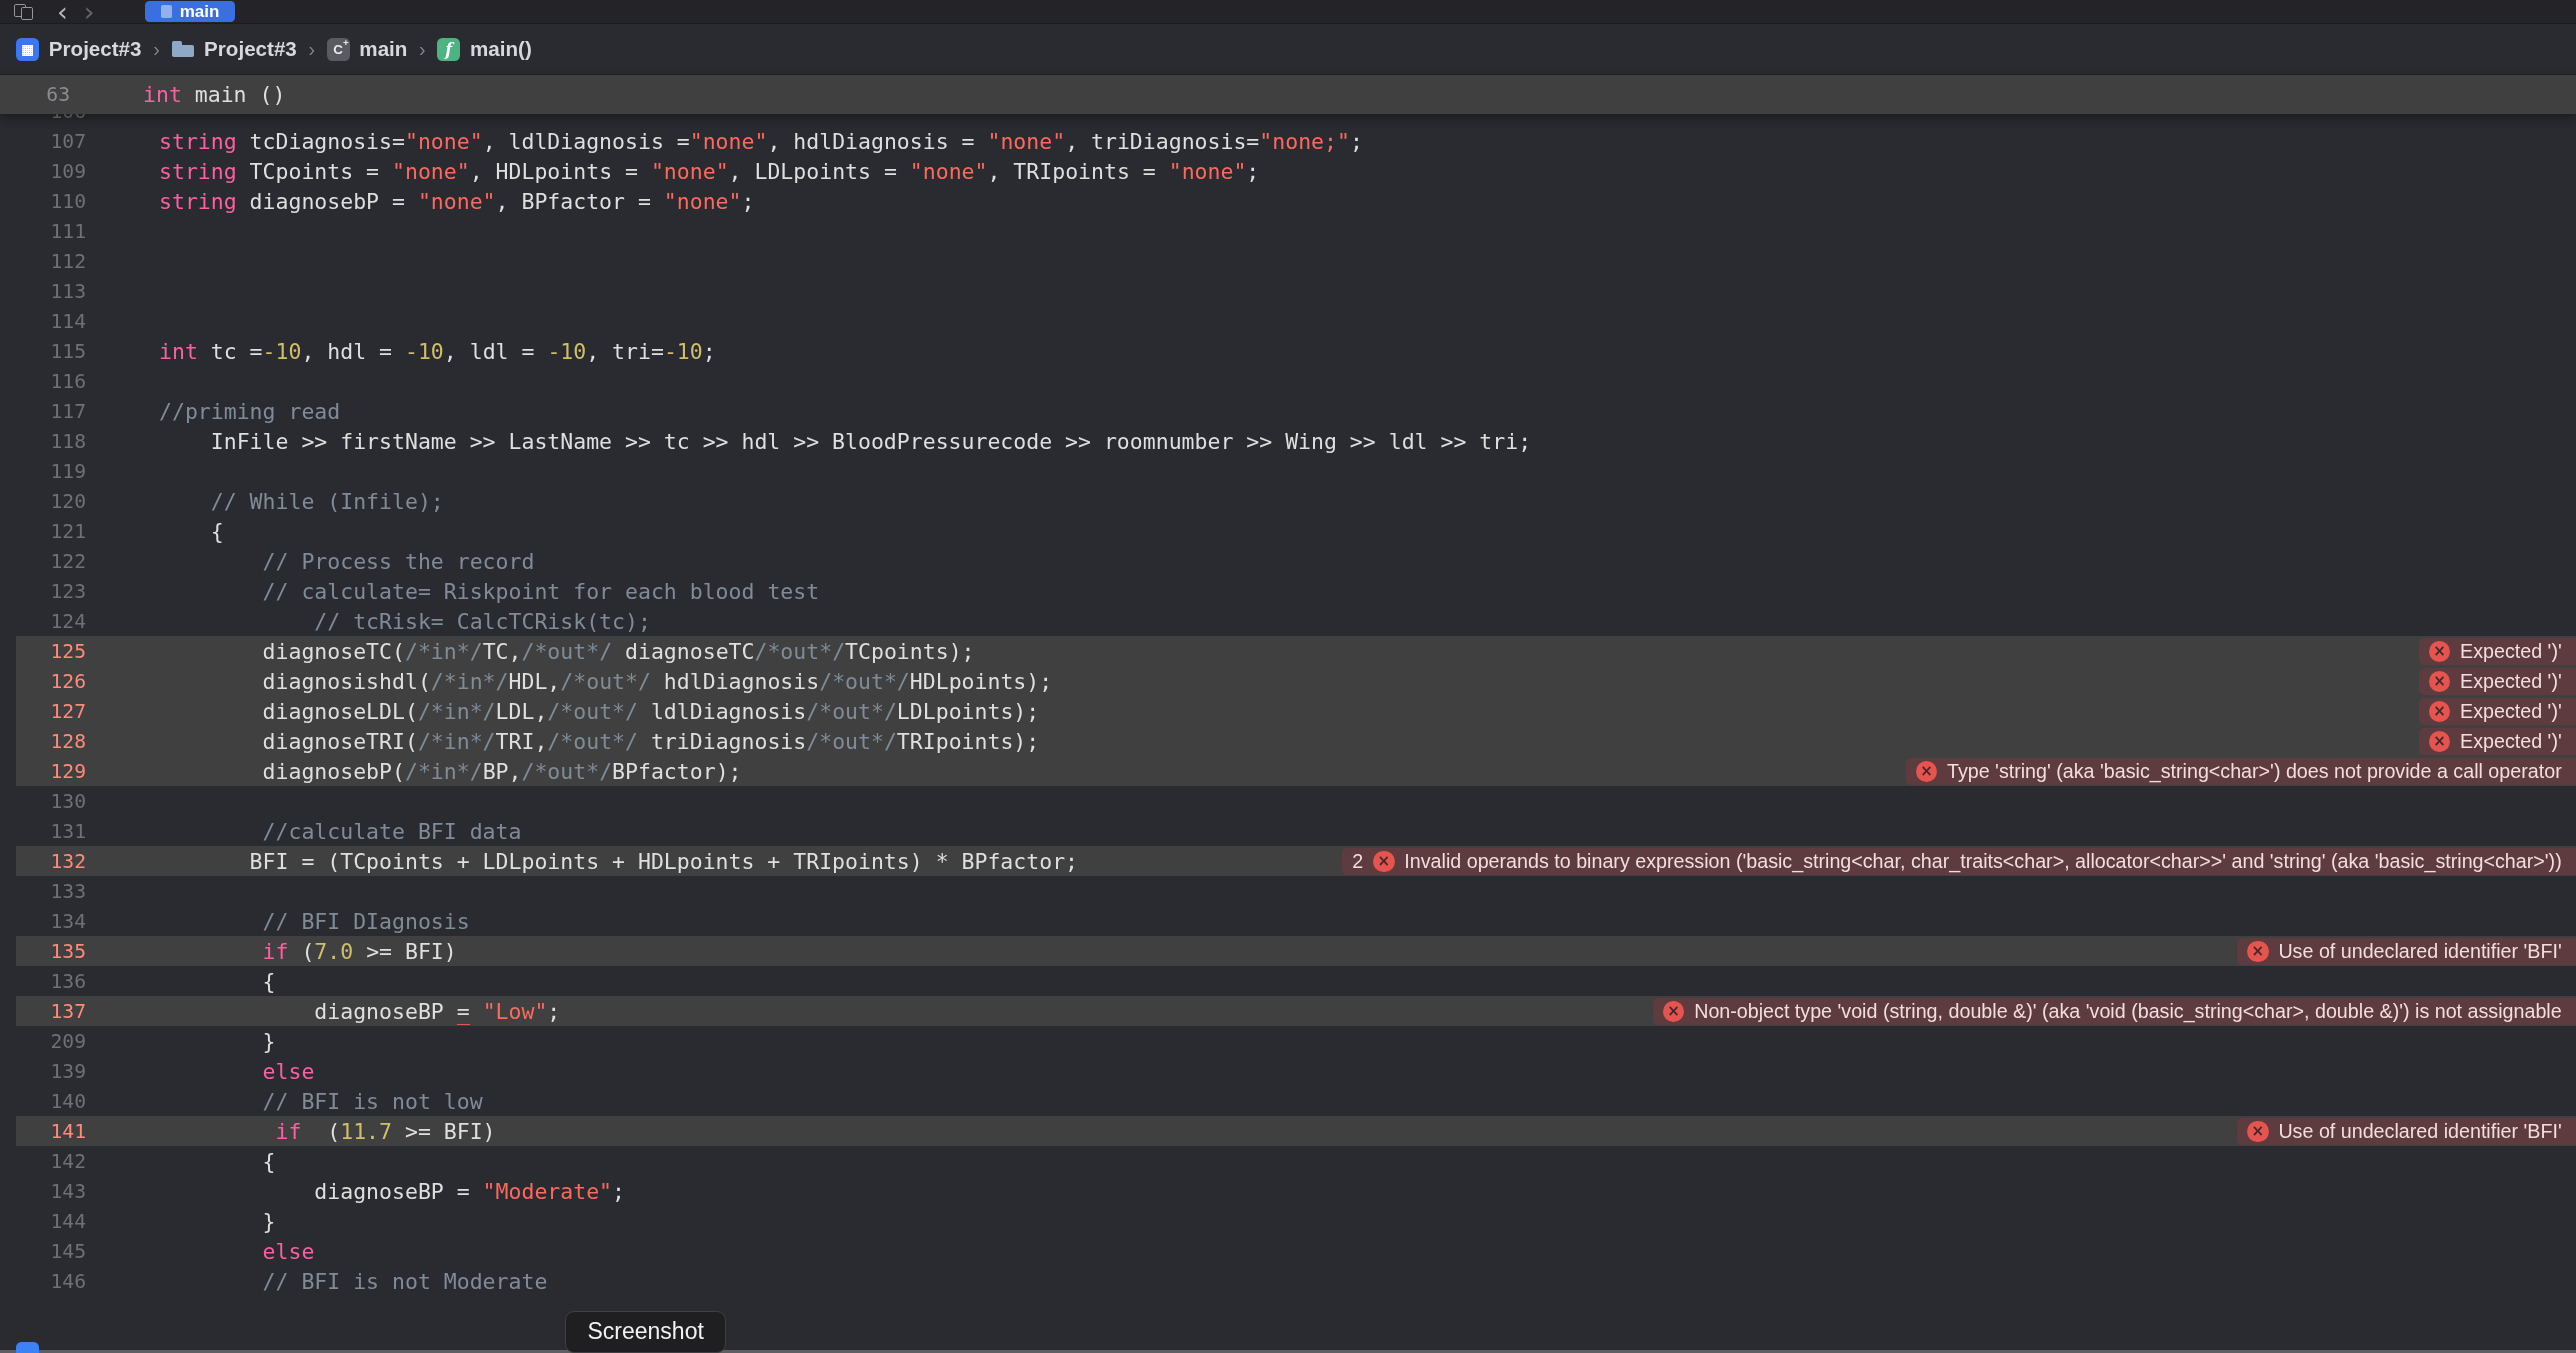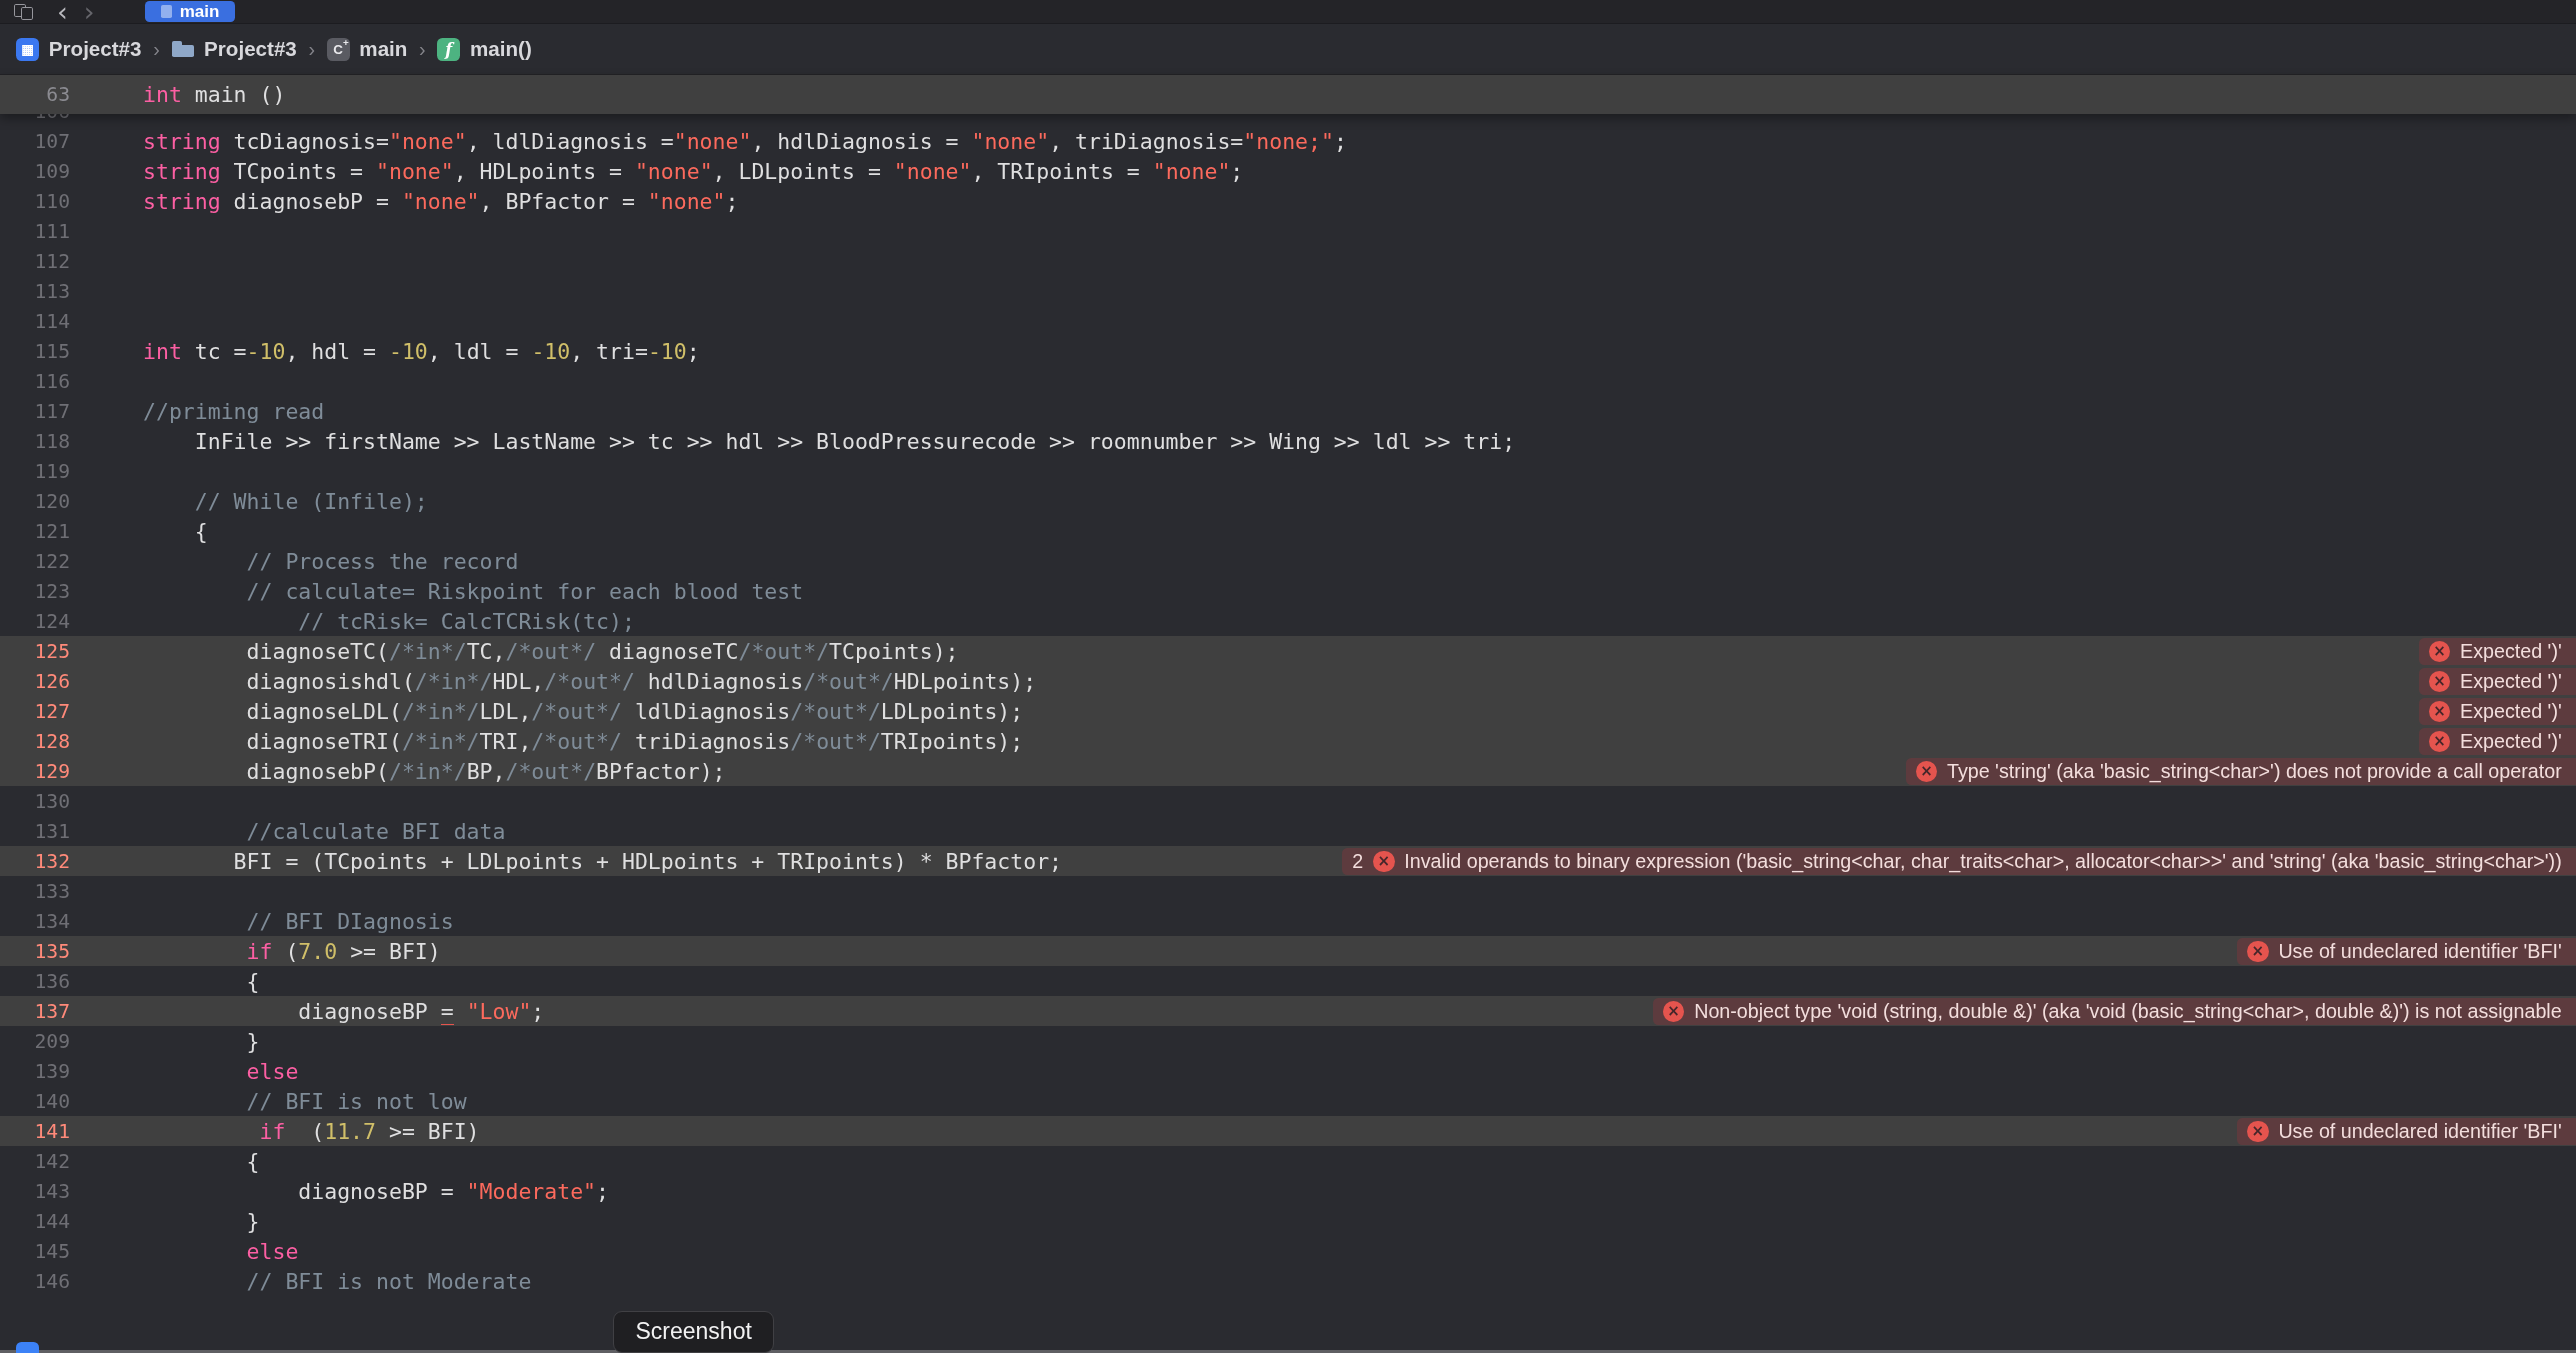--- a/index.html
+++ b/index.html
@@ -56,21 +56,21 @@
   .sticky{
     position:relative;z-index:6;height:39px;background:#404040;
     box-shadow:0 5.4px 10.7px rgba(0,0,0,0.38);
     display:flex;align-items:center;
     font-family:"DejaVu Sans Mono",monospace;font-size:21.5px;
     white-space:pre;
   }
   .sticky .gutter{color:#8b8b91;}
 
   
-  .code-view{position:absolute;top:113px;left:0;right:0;bottom:0;overflow:hidden;z-index:1;}
+  .code-view{position:absolute;top:113px;left:0;right:0;bottom:0;overflow:hidden;z-index:1;padding-left:16px;}
   .lines{margin-top:-17px;}
   .row{
     height:30px;display:flex;align-items:center;position:relative;
     font-family:"DejaVu Sans Mono",monospace;font-size:21.5px;white-space:pre;
   }
   .row.err{background:#404040;}
   .gutter{
     width:70px;flex:none;text-align:right;
     color:#6f6f75;font-size:19.7px;
     font-family:"DejaVu Sans Mono",monospace;
@@ -101,21 +101,21 @@
     font-size:15px;font-weight:bold;flex:none;
     font-family:"DejaVu Sans",sans-serif;
   }
 
   
   .bottom-edge{position:absolute;left:0;right:0;bottom:0;height:2.7px;background:#5f5f63;z-index:2;}
   .dock-sliver{position:absolute;left:16px;bottom:0;width:23px;height:10.7px;background:#3c82f7;border-radius:5.4px 5.4px 0 0;z-index:3;}
   .tooltip{
     position:absolute;left:565px;top:1311px;z-index:10;
     background:#1f1f22;border:0.9px solid #404044;border-radius:9px;
-    color:#f2f2f3;font-size:23px;padding:6.3px 21.5px;margin-left:48px;
+    color:#f2f2f3;font-size:23px;padding:6.3px 21.5px;
   }
 </style>
 </head>
 <body>
 
 <div class="tabbar">
   <span class="panes-icon"></span>
   <span class="nav-chevron">‹</span>
   <span class="nav-chevron fwd">›</span>
   <div class="tab">

